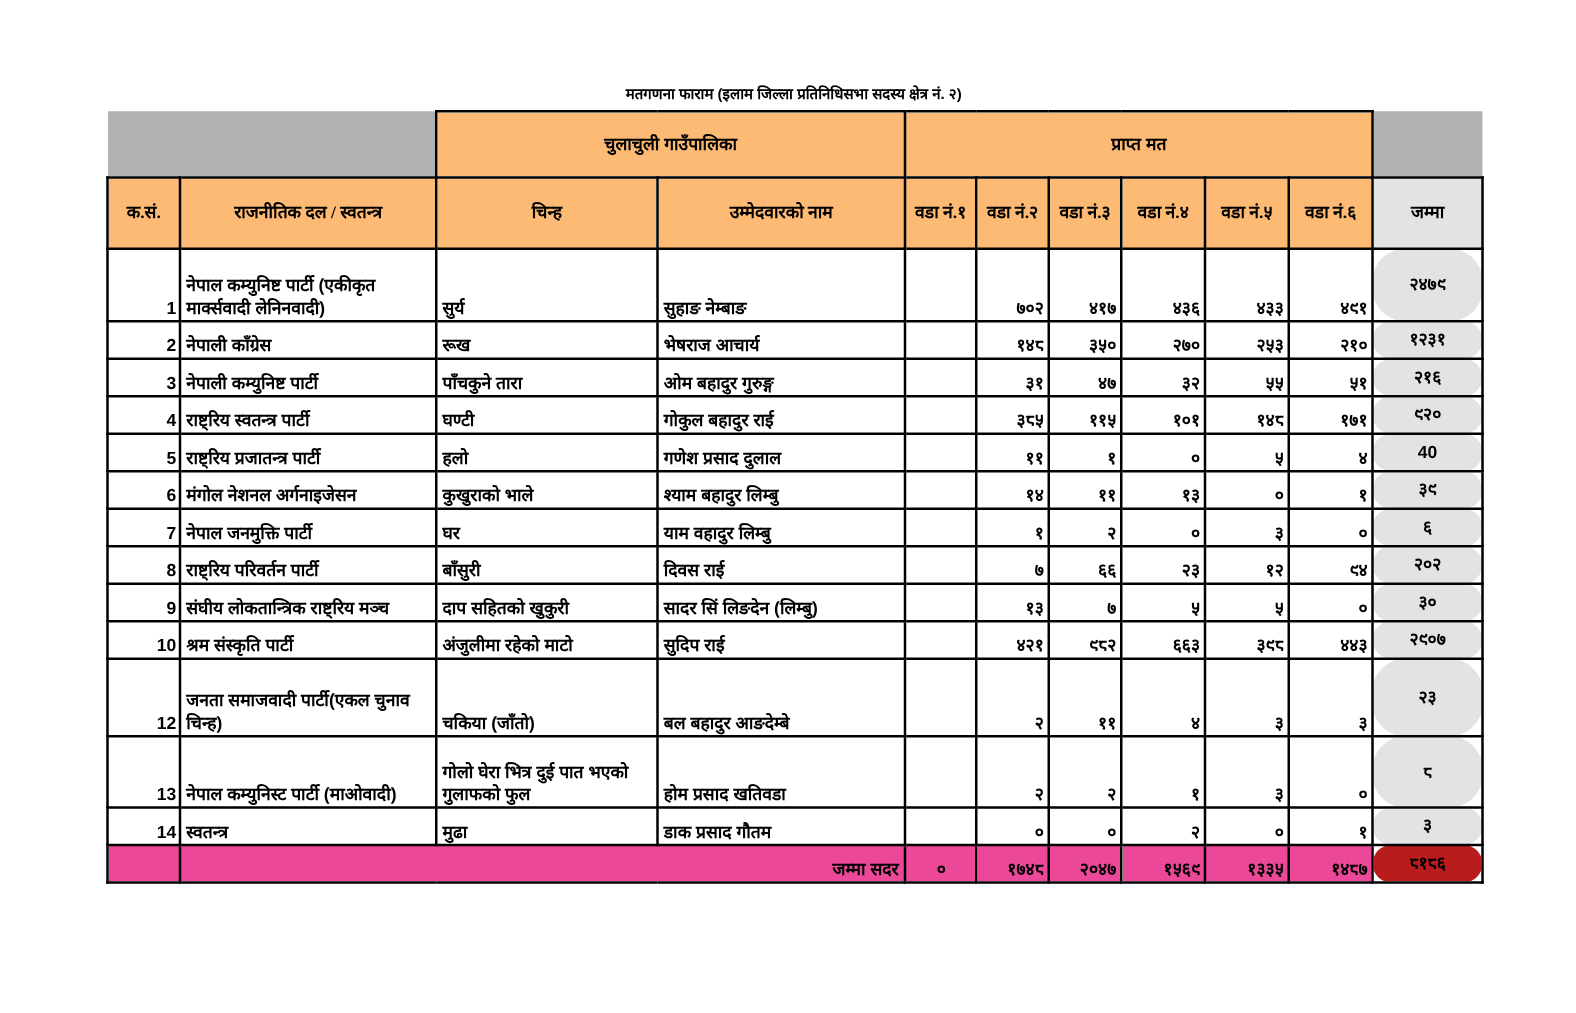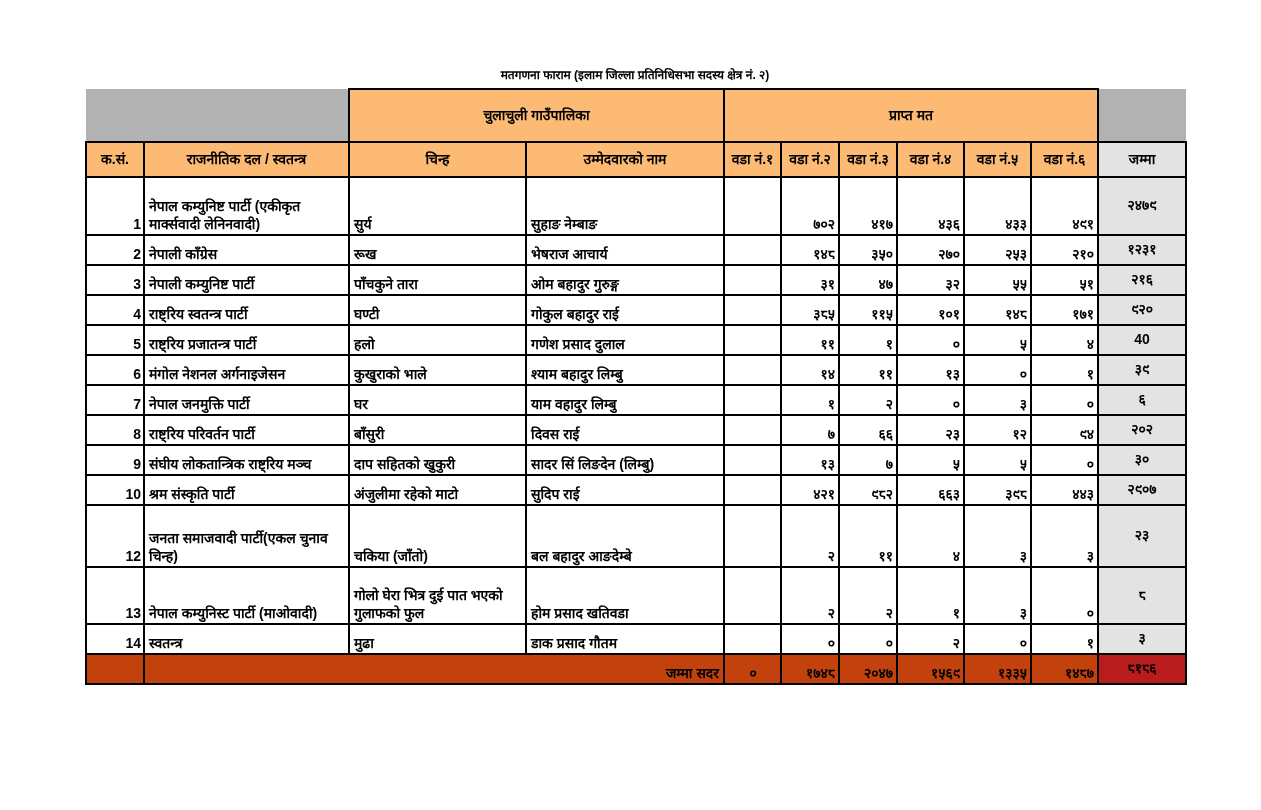--- a/index.html
+++ b/index.html
@@ -17,35 +17,35 @@
     border-collapse:collapse;table-layout:fixed;width:1100px;margin-top:0;
   }
   td,th{
     border:2px solid #000;
     font-size:14px;font-weight:bold;
     padding:1px 4px;overflow:hidden;
     line-height:1.25;
   }
   thead th{vertical-align:middle;text-align:center;background:#fdba74;}
   tr.hr1{height:53px;}
-  tr.hr2{height:35px;}
+  tr.hr2{height:57px;font-family:Liberation Serif, serif;}
   tbody td{vertical-align:bottom;background:#ffffff;}
   tr{height:30px;}
   tr.h58{height:58px;}
   tr.h62{height:62px;}
   tr.h57{height:57px;}
   .corner{border:none;background:#b2b2b2;}
   .light{background:#e3e3e3 !important;}
   .sn{text-align:right;padding-right:2px;}
   .txt{text-align:left;}
   .num{text-align:right;padding-right:3px;}
   .ctr{text-align:center !important;}
-  .tot{text-align:center;vertical-align:middle;background:#e3e3e3;}
+  .tot{text-align:center;vertical-align:middle;background:#e3e3e3;border-radius:26px;}
   .rlab{text-align:right;padding-right:4px;}
-  tr.sadar td{background:#c2410c;}
+  tr.sadar td{background:#ec4899;}
   tr.sadar td.tot{background:#b91c1c;margin-left:40px;}
 </style>
 </head>
 <body>
 
 <div class="page">
   <div class="title">मतगणना फाराम (इलाम जिल्ला प्रतिनिधिसभा सदस्य क्षेत्र नं. २)</div>
 
   <table>
     <colgroup>

